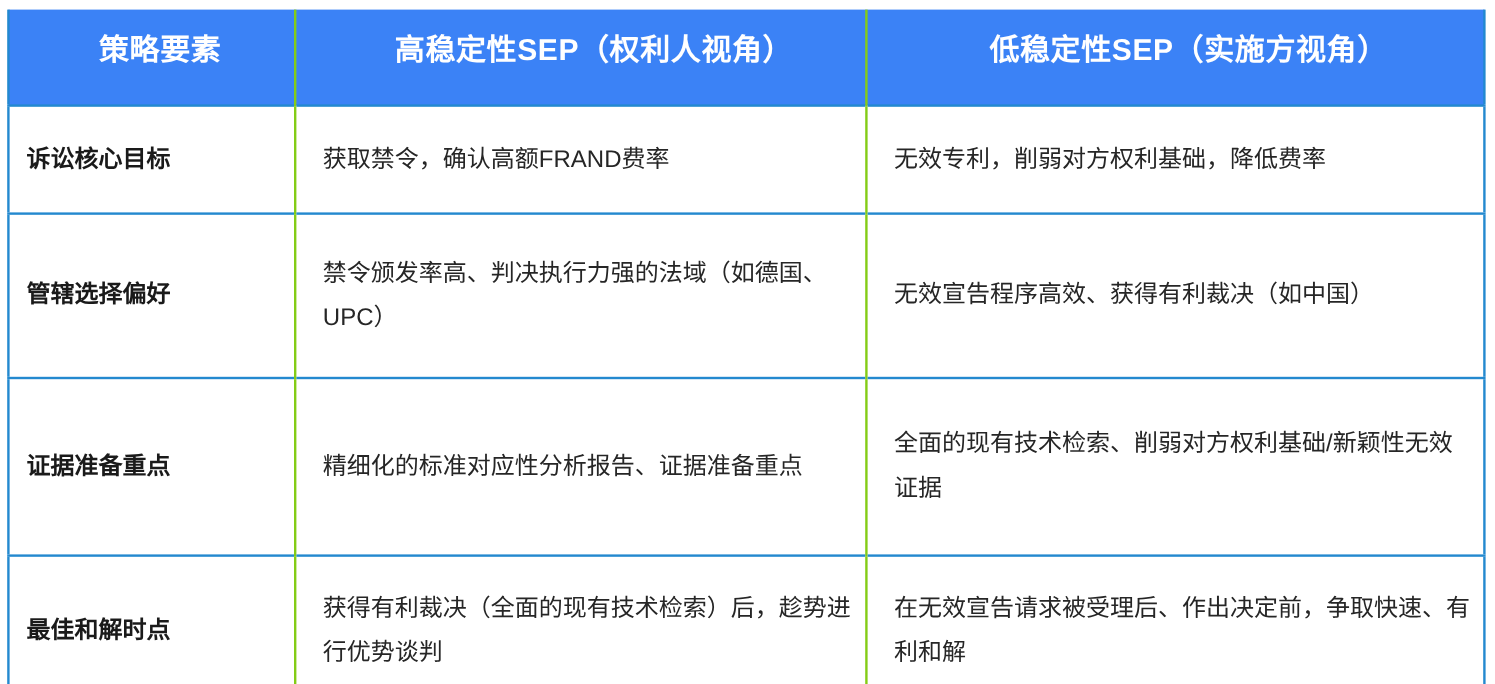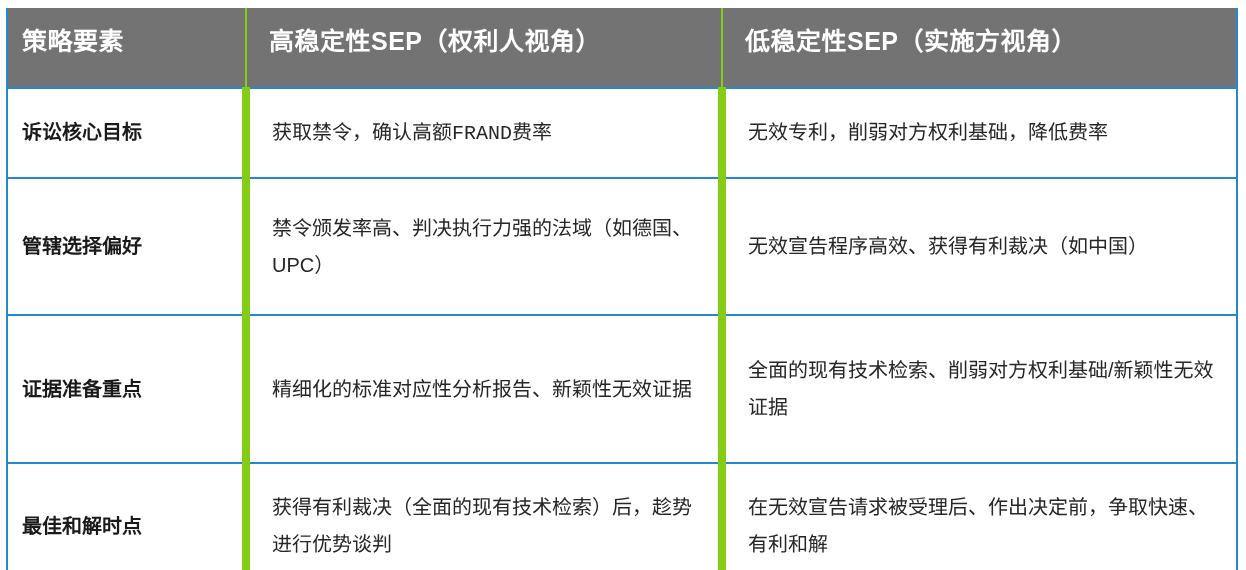--- a/index.html
+++ b/index.html
@@ -37,64 +37,64 @@
 
   col.c1 { width: 239px; }
   col.c2 { width: 476px; }
   col.c3 { width: 515px; }
 
   
   thead tr {
     height: 80px;
   }
   thead th {
-    background: #737373;
+    background: #3b82f6;
     color: #ffffff;
     font-size: 25px;
     font-weight: bold;
     letter-spacing: 0.5px;
-    text-align: left;
+    text-align: center;
     vertical-align: middle;
     padding: 0 0 17px 22px;
     box-sizing: border-box;
     border: none;
     white-space: nowrap;
   }
   thead th.h-col1 { padding-left: 14px; }
   thead th.h-col2,
   thead th.h-col3 {
     border-left: 2px solid #84cc16;
   }
 
   
   tbody tr {
     border-top: 2px solid #2389cf;
   }
-  tbody tr.r1 { height: 90px; font-family: Liberation Mono, monospace; }
+  tbody tr.r1 { height: 90px; }
   tbody tr.r2 { height: 137px; }
   tbody tr.r3 { height: 148px; }
   tbody tr.r4 { height: 126px; margin-left: 32px; }
 
   tbody td {
     background: #ffffff;
     vertical-align: middle;
     box-sizing: border-box;
     font-size: 20px;
     color: #262626;
     line-height: 1.85;
   }
   tbody td.key {
     font-weight: bold;
     color: #1a1a1a;
     padding-left: 14px;
     padding-right: 8px;
     font-size: 20px;
   }
   tbody td.val {
-    border-left: 8px solid #84cc16;
+    border-left: 2px solid #84cc16;
     padding-left: 22px;
     padding-right: 11px;
   }
   .cell-text {
     display: block;
   }
 </style>
 </head>
 <body>
 
@@ -133,21 +133,21 @@
         </td>
         <td class="val">
           <span class="cell-text">无效宣告程序高效、获得有利裁决（如中国）</span>
         </td>
       </tr>
       <tr class="r3">
         <td class="key">
           <span class="cell-text">证据准备重点</span>
         </td>
         <td class="val">
-          <span class="cell-text">精细化的标准对应性分析报告、新颖性无效证据</span>
+          <span class="cell-text">精细化的标准对应性分析报告、证据准备重点</span>
         </td>
         <td class="val">
           <span class="cell-text">全面的现有技术检索、削弱对方权利基础/新颖性无效证据</span>
         </td>
       </tr>
       <tr class="r4">
         <td class="key">
           <span class="cell-text">最佳和解时点</span>
         </td>
         <td class="val">

